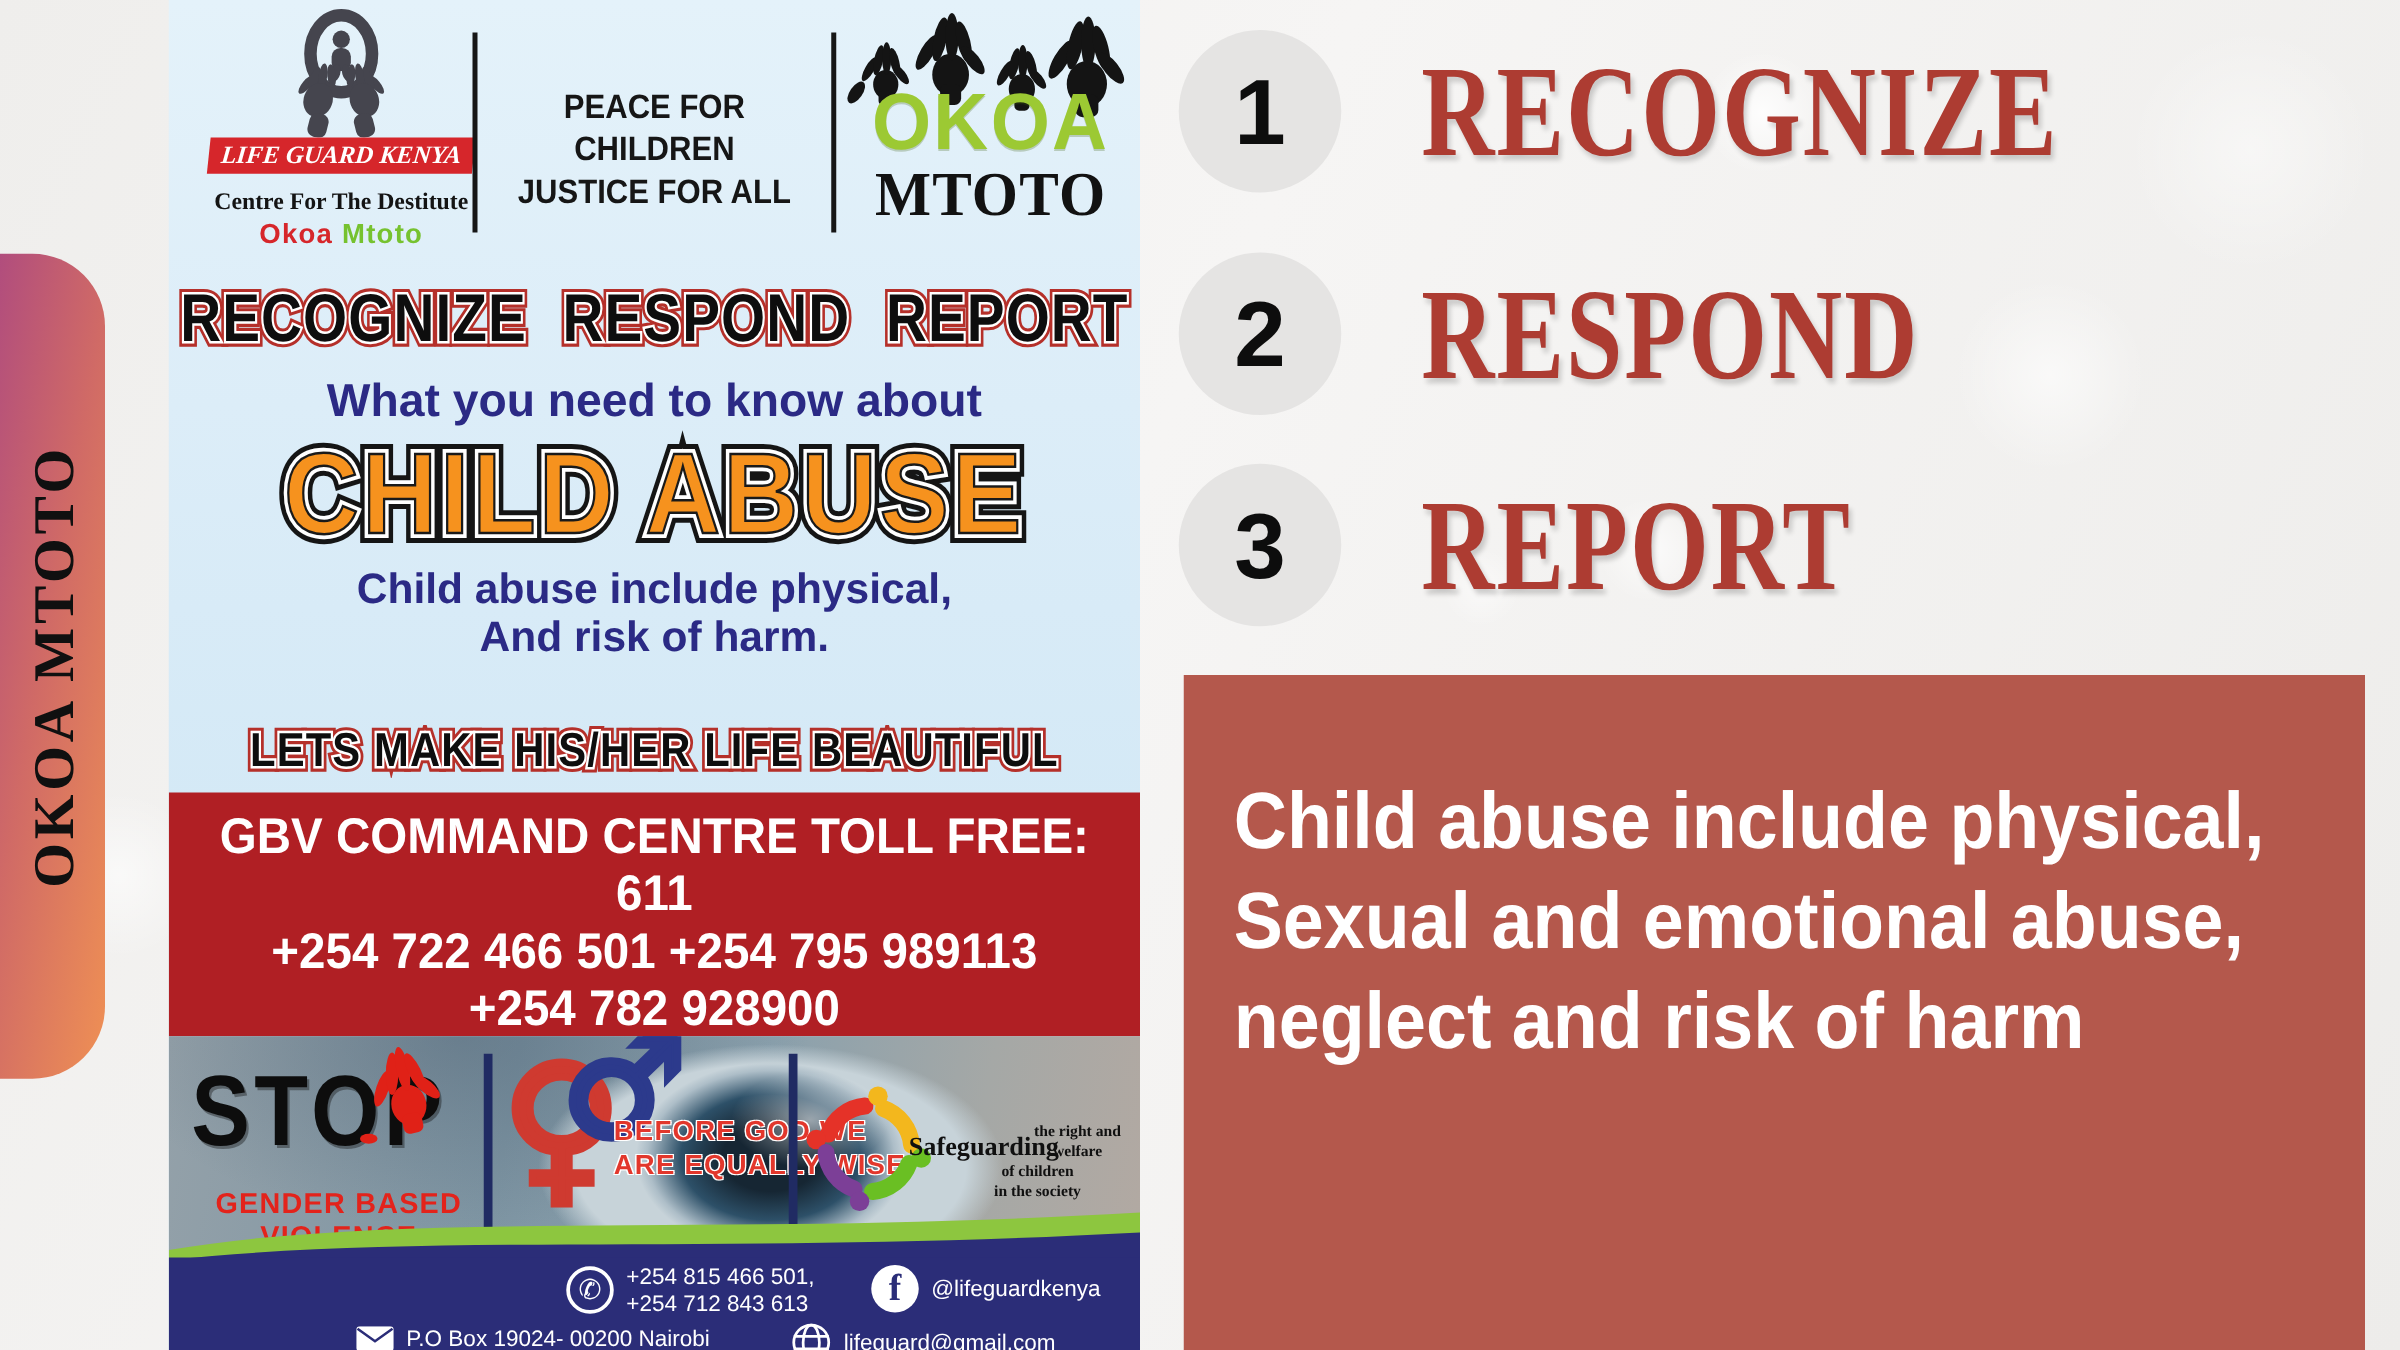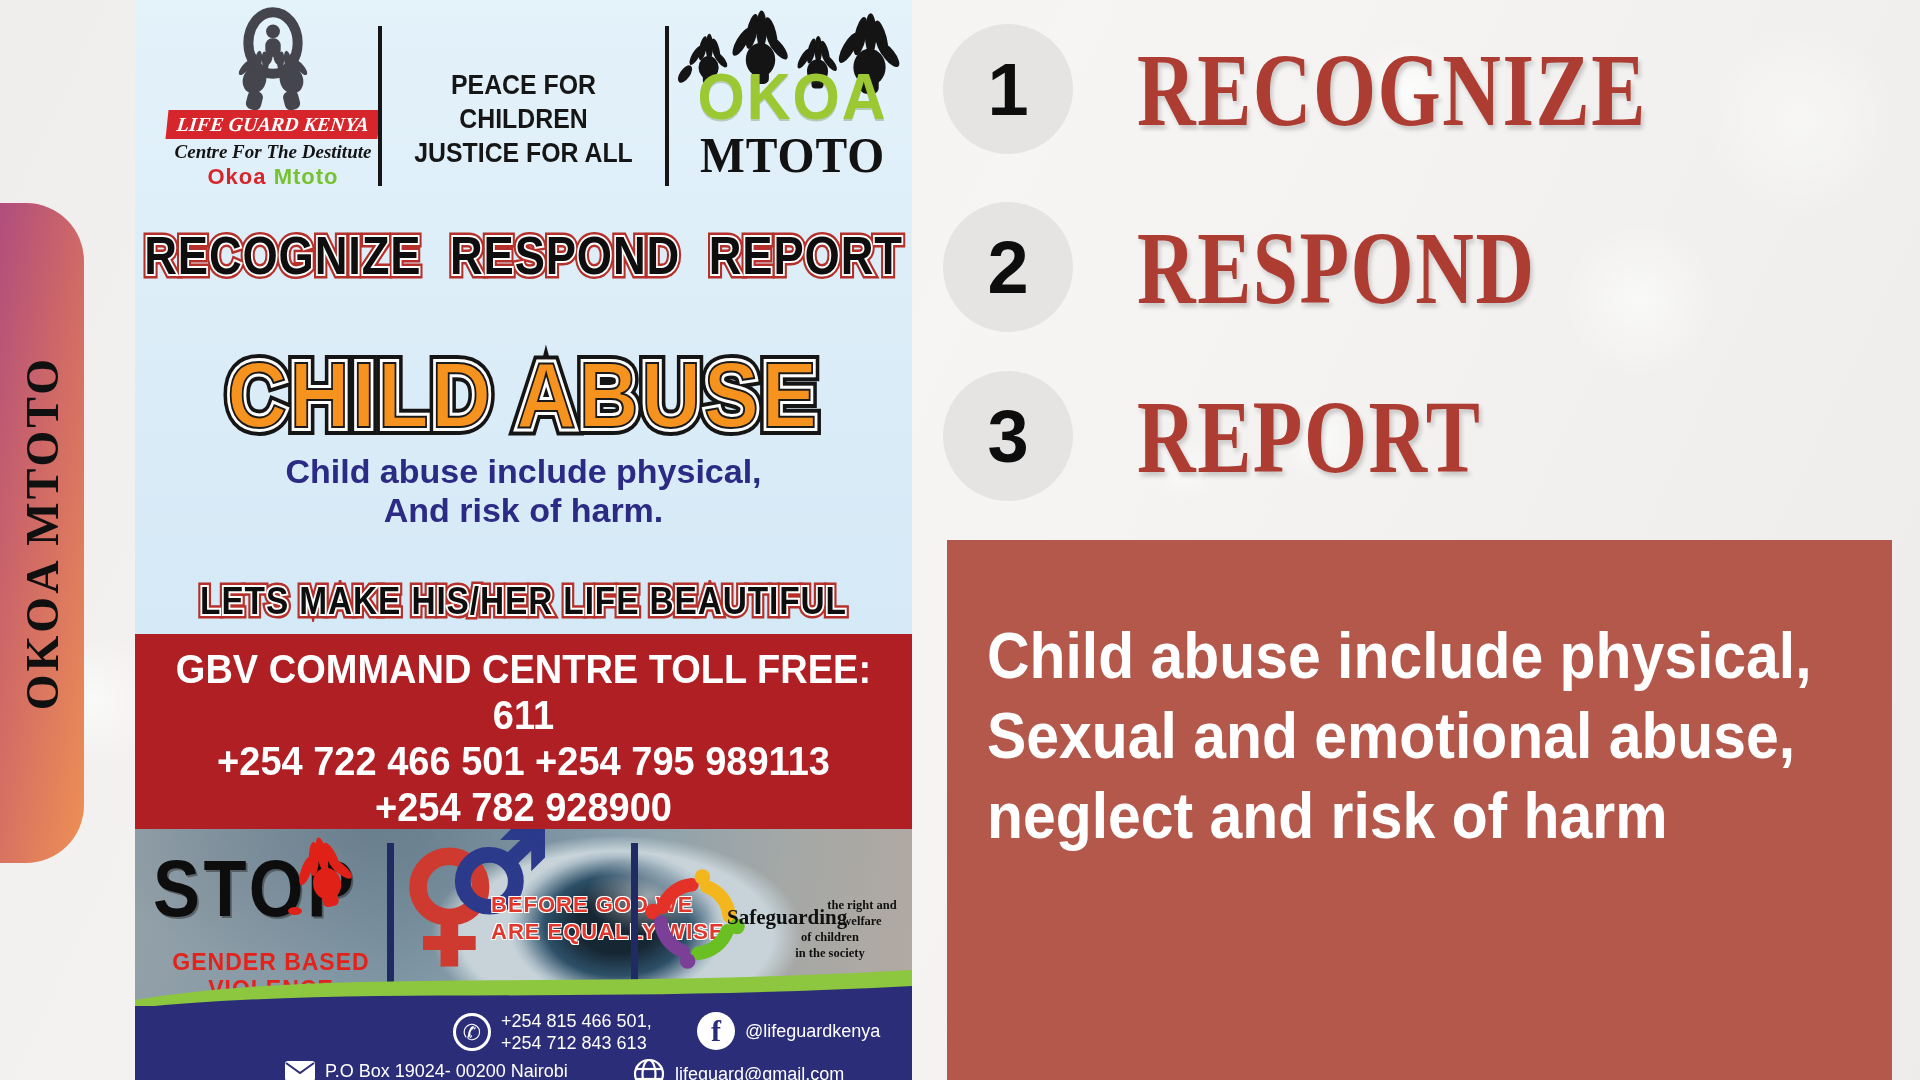--- a/index.html
+++ b/index.html
@@ -27,22 +27,22 @@
   .poster{position:absolute;left:135px;top:0;width:777px;height:1080px;z-index:1;overflow:hidden;
     background:linear-gradient(180deg,#e4f2fa 0%,#dcedf8 30%,#d4e9f6 60%,#cde5f4 100%);}
 
   
   .poster-header{position:absolute;left:0;top:0;width:777px;height:196px;}
   .lg-logo{position:absolute;left:28px;top:6px;width:220px;text-align:center;}
   .lg-graphic{display:block;margin:0 auto;}
   .lg-ribbon{display:inline-block;background:#d6262b;color:#fff;
     font-family:"Liberation Serif",serif;font-style:italic;font-weight:700;
     font-size:20px;padding:3px 10px;transform:skewX(-6deg);white-space:nowrap;}
-  .lg-sub{font-family:"Liberation Serif",serif;font-style:italic;font-weight:700;
-    font-size:19px;color:#141414;margin-top:2px;white-space:nowrap;}
+  .lg-sub{font-family:"Liberation Serif",serif;font-weight:700;
+    font-size:19px;color:#141414;margin-top:12px;white-space:nowrap;}
   .lg-okoa{font-size:22px;font-weight:800;letter-spacing:1px;margin-top:1px;}
   .lg-okoa .red{color:#d6262b;} .lg-okoa .green{color:#76c22f;}
   .hdr-divider{position:absolute;top:26px;width:4px;height:160px;background:#161616;}
   .d1{left:243px;} .d2{left:530px;}
   .tagline{position:absolute;left:247px;top:68px;width:283px;text-align:center;
     font-weight:900;font-size:27px;line-height:34px;color:#161616;transform:scaleX(.92);}
   .okoa-logo{position:absolute;left:540px;top:0;width:235px;height:196px;}
   .okoa-hands{position:absolute;left:2px;top:2px;}
   .okoa-top{position:absolute;left:0;top:60px;width:235px;text-align:center;
     font-weight:900;font-size:64px;letter-spacing:2px;color:#9cc933;transform:scaleX(.95);
@@ -238,20 +238,21 @@
         <span class="l2">RESPOND</span>
         <span class="l3">RESPOND</span>
       </span>
       <span class="stk ol-red">
         <span class="l1">REPORT</span>
         <span class="l2">REPORT</span>
         <span class="l3">REPORT</span>
       </span>
     </div>
 
+    <div class="intro">What you need to know about</div>
 
     <div class="title-wrap">
       <span class="stk ol-title">
         <span class="l1">CHILD ABUSE</span>
         <span class="l2">CHILD ABUSE</span>
         <span class="l3">CHILD ABUSE</span>
       </span>
     </div>
 
     <div class="body-lines">

